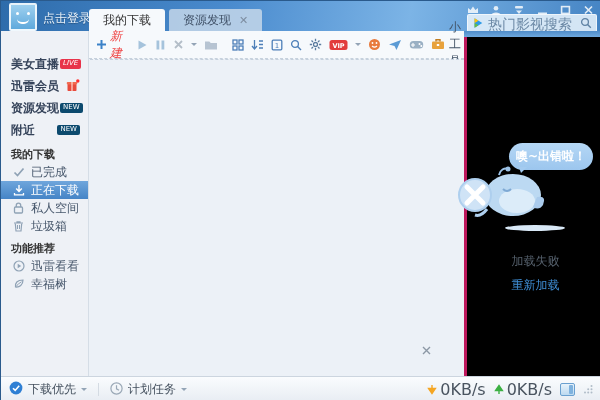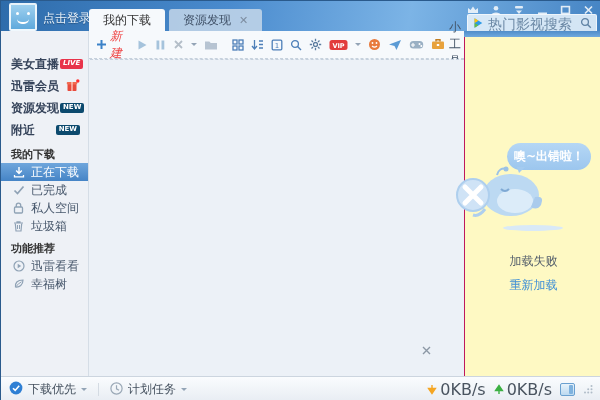--- a/index.html
+++ b/index.html
@@ -53,40 +53,40 @@
     margin-top:3px; cursor:pointer; }
   .tb-tools { margin-left:auto; display:flex; align-items:center; gap:4px; cursor:pointer; }
   .tb-tools-label { font-size:12px; color:#445568; }
 
   
   .sidebar { position:absolute; left:0; top:30px; width:88px; height:345px;
     background:#eef1f6; border-right:1px solid #d5dde6; padding-top:22px; }
   .promo-item { height:22px; display:flex; align-items:center; padding:0 8px 0 10px;
     gap:1px; cursor:pointer; }
   .promo-label { font-size:12px; color:#35435a; font-weight:bold; flex:1; white-space:nowrap; }
-  .badge { font-size:7px; font-weight:bold; color:#fff; border-radius:2px;
+  .badge { font-size:7px; font-weight:normal; color:#fff; border-radius:2px;
     padding:1px 3px; line-height:1.1; }
   .badge.live { background:#e8334a; font-style:italic; }
   .badge.new { background:#0c4a6e; }
   .sec-header { height:18px; display:flex; align-items:center; padding-left:10px;
     font-size:11px; font-weight:bold; color:#333; margin-top:4px; }
   .nav-item { height:18px; display:flex; align-items:center; gap:6px;
     padding-left:11px; font-size:12px; color:#48586c; cursor:pointer; }
   .nav-item.selected { background:linear-gradient(180deg,#6fa6dc,#4584c6); color:#fff; }
   .nav-ic { width:13px; height:13px; display:flex; align-items:center; justify-content:center; }
 
   
   .main-area { position:absolute; left:89px; top:58px; width:374px; height:317px;
     background:#ecf1f7; border-top:1px dashed #c6d1dd; }
   .main-close { position:absolute; left:330px; top:284px; width:12px; height:12px;
     display:flex; align-items:center; justify-content:center; cursor:pointer; }
 
   
   .right-panel { position:absolute; left:463px; top:36px; width:137px; height:339px;
-    background:#fef9c3; border-left:1px solid #be185d; }
+    background:#000000; border-left:3px solid #be185d; }
   .bubble { position:absolute; left:42px; top:106px; width:84px; height:27px;
     background:linear-gradient(180deg,#b5d7f5,#9cc6ee); border-radius:14px;
     display:flex; align-items:center; justify-content:center;
     color:#fff; font-size:12px; font-weight:bold; }
   .bubble-tail { position:absolute; left:52px; top:130px; width:0; height:0;
     border:6px solid transparent; border-top-color:#a4cbf0; border-left-width:2px; }
   .mascot { position:absolute; left:-16px; top:120px; }
   .mascot-shadow { position:absolute; left:38px; top:188px; width:60px; height:6px;
     background:#d9e9f7; border-radius:50%; }
   .fail-text { position:absolute; left:0; top:216px; width:137px; text-align:center;
@@ -313,36 +313,36 @@
     <div class="promo-item">
       <span class="promo-label">资源发现</span>
       <span class="badge new">NEW</span>
     </div>
     <div class="promo-item">
       <span class="promo-label">附近</span>
       <span class="badge new">NEW</span>
     </div>
 
     <div class="sec-header">我的下载</div>
+    <div class="nav-item">
+      <span class="nav-ic">
+        <svg width="12" height="12" viewBox="0 0 12 12">
+            <path d="M1.5 6.5 L4.5 9.5 L10.5 2.5" fill="none" stroke="#8fa2b5" stroke-width="1.7"></path>
+          </svg>
+      </span>
+      <span>已完成</span>
+    </div>
     <div class="nav-item selected">
       <span class="nav-ic">
         <svg width="12" height="12" viewBox="0 0 12 12">
             <path d="M6 1 V6.5 M3.2 4.5 L6 7.5 L8.8 4.5" fill="none" stroke="#fff" stroke-width="1.4"></path>
             <path d="M1.5 9 V10.8 H10.5 V9" fill="none" stroke="#fff" stroke-width="1.3"></path>
           </svg>
       </span>
       <span>正在下载</span>
-    </div>
-    <div class="nav-item">
-      <span class="nav-ic">
-        <svg width="12" height="12" viewBox="0 0 12 12">
-            <path d="M1.5 6.5 L4.5 9.5 L10.5 2.5" fill="none" stroke="#8fa2b5" stroke-width="1.7"></path>
-          </svg>
-      </span>
-      <span>已完成</span>
     </div>
     <div class="nav-item">
       <span class="nav-ic">
         <svg width="11" height="12" viewBox="0 0 11 12">
             <rect x="1.5" y="5" width="8" height="6" rx="1" fill="none" stroke="#8fa2b5" stroke-width="1.3"></rect>
             <path d="M3.3 5 V3.3 A2.2 2.2 0 0 1 7.7 3.3 V5" fill="none" stroke="#8fa2b5" stroke-width="1.3"></path>
           </svg>
       </span>
       <span>私人空间</span>
     </div>

